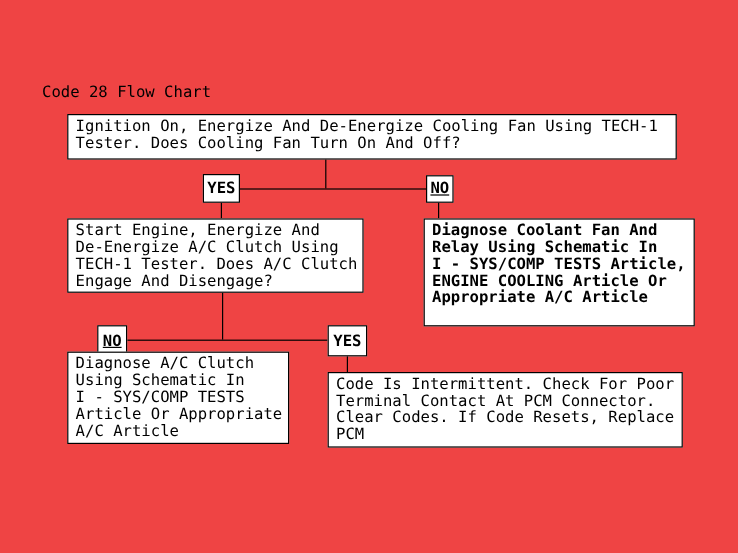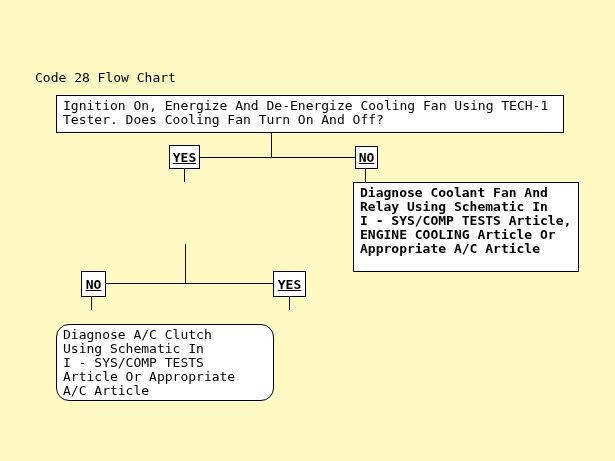--- a/index.html
+++ b/index.html
@@ -4,21 +4,21 @@
 <style>
   html, body {
     margin: 0;
     padding: 0;
     background: #ffffff;
   }
   #canvas {
     position: relative;
     width: 615px;
     height: 461px;
-    background: #fef9c3;
+    background: #ef4444;
     overflow: hidden;
     font-family: "DejaVu Sans Mono", "Liberation Mono", monospace;
     color: #000000;
   }
   .title {
     position: absolute;
     left: 35px;
     top: 71px;
     font-size: 13px;
     line-height: 14px;
@@ -38,40 +38,39 @@
   .branch {
     position: absolute;
     box-sizing: border-box;
     border: 1px solid #000000;
     background: #ffffff;
     font-size: 13px;
     line-height: 13px;
     display: flex;
     align-items: center;
     justify-content: center;
-    text-decoration: underline;
   }
   .branch.yes { font-weight: bold; }
   .branch.no  { text-decoration: underline; font-weight: bold; }
   .hline, .vline {
     position: absolute;
     background: #000000;
   }
   .hline { height: 1px; }
   .vline { width: 1px; }
 
   
   #box-q1   { left: 56px;  top: 95px;  width: 508px; height: 38px; }
   #lbl-yes1 { left: 169px; top: 145px; width: 31px;  height: 24px; }
   #lbl-no1  { left: 355px; top: 146px; width: 23px;  height: 23px; }
   #box-q2   { left: 56px;  top: 182px; width: 247px; height: 62px; }
   #box-a1   { left: 353px; top: 182px; width: 226px; height: 90px; font-weight: bold; }
   #lbl-no2  { left: 81px;  top: 271px; width: 25px;  height: 26px; }
   #lbl-yes2 { left: 273px; top: 271px; width: 33px;  height: 26px; }
-  #box-a2   { left: 56px;  top: 324px; width: 218px; height: 77px; border-radius: 13px; }
+  #box-a2   { left: 56px;  top: 293px; width: 185px; height: 77px; }
   #box-a3   { left: 273px; top: 310px; width: 296px; height: 63px; }
 
   
   #ln-v1 { left: 271px; top: 133px; height: 24px; }
   #ln-h1 { left: 200px; top: 157px; width: 155px; }
   #ln-v2 { left: 184px; top: 169px; height: 13px; }
   #ln-v3 { left: 365px; top: 169px; height: 13px; }
   #ln-v4 { left: 185px; top: 244px; height: 39px; }
   #ln-h2 { left: 106px; top: 283px; width: 167px; }
   #ln-v5 { left: 91px;  top: 297px; height: 13px; }
@@ -89,34 +88,42 @@
 
   <div class="vline" id="ln-v1"></div>
   <div class="hline" id="ln-h1"></div>
 
   <div class="branch yes" id="lbl-yes1">YES</div>
   <div class="branch no" id="lbl-no1">NO</div>
 
   <div class="vline" id="ln-v2"></div>
   <div class="vline" id="ln-v3"></div>
 
+  <div class="node" id="box-q2">Start Engine, Energize And
+De-Energize A/C Clutch Using
+TECH-1 Tester. Does A/C Clutch
+Engage And Disengage?</div>
   <div class="node" id="box-a1">Diagnose Coolant Fan And
 Relay Using Schematic In
 I - SYS/COMP TESTS Article,
 ENGINE COOLING Article Or
 Appropriate A/C Article</div>
 
   <div class="vline" id="ln-v4"></div>
   <div class="hline" id="ln-h2"></div>
 
   <div class="branch no" id="lbl-no2">NO</div>
   <div class="branch yes" id="lbl-yes2">YES</div>
 
   <div class="vline" id="ln-v5"></div>
   <div class="vline" id="ln-v6"></div>
 
   <div class="node" id="box-a2">Diagnose A/C Clutch
 Using Schematic In
 I - SYS/COMP TESTS
 Article Or Appropriate
 A/C Article</div>
+  <div class="node" id="box-a3">Code Is Intermittent. Check For Poor
+Terminal Contact At PCM Connector.
+Clear Codes. If Code Resets, Replace
+PCM</div>
 
 </div>
 
 </body></html>

